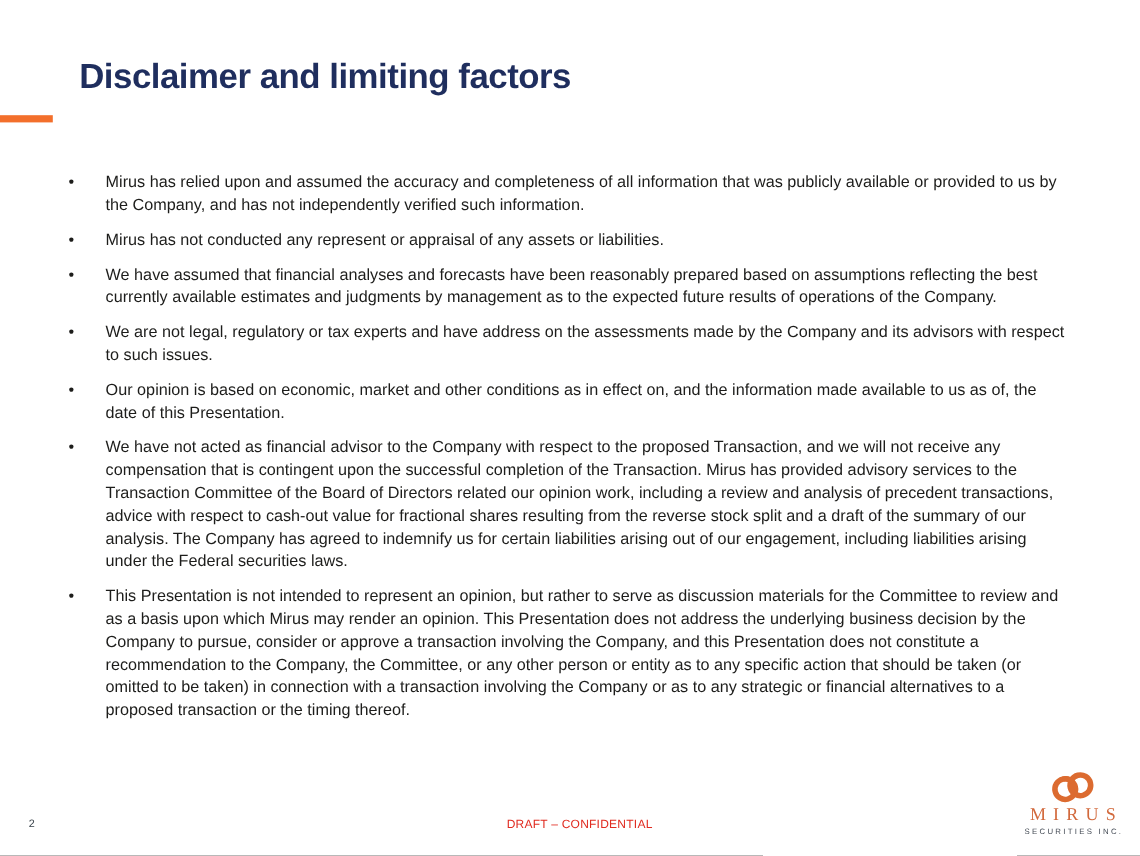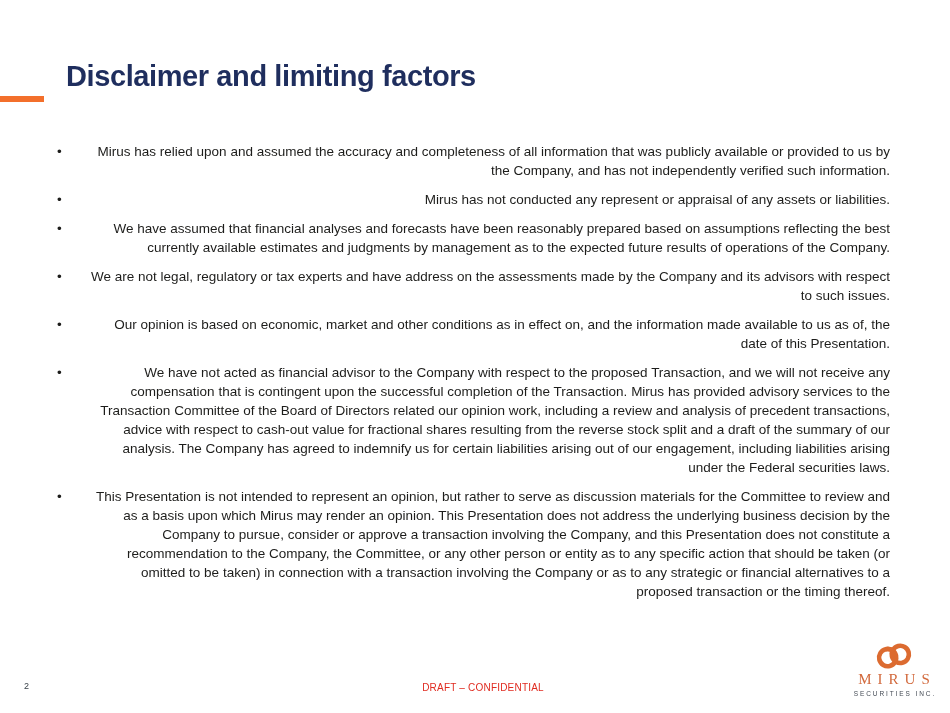--- a/index.html
+++ b/index.html
@@ -12,21 +12,21 @@
     width: 950px;
     height: 713px;
     background: #ffffff;
     overflow: hidden;
     font-family: "Liberation Sans", sans-serif;
     margin: 0 auto;
   }
   .slide-title {
     position: absolute;
     left: 66px;
-    top: 60px;
+    top: 48px;
     margin: 0;
     font-size: 29px;
     font-weight: 700;
     letter-spacing: -0.4px;
     color: #1f2e5e;
     white-space: nowrap;
   }
   .accent-bar {
     position: absolute;
     left: 0;
@@ -54,21 +54,20 @@
   }
   .bullet-marker {
     flex: 0 0 31px;
     font-size: 13.5px;
     line-height: 19px;
     color: #1d1d1b;
   }
   .bullet-text {
     flex: 1 1 auto;
     max-width: 802px;
-    text-align: right;
   }
   .page-number {
     position: absolute;
     left: 24px;
     top: 681px;
     font-size: 9px;
     color: #39424a;
   }
   .draft-label {
     position: absolute;

